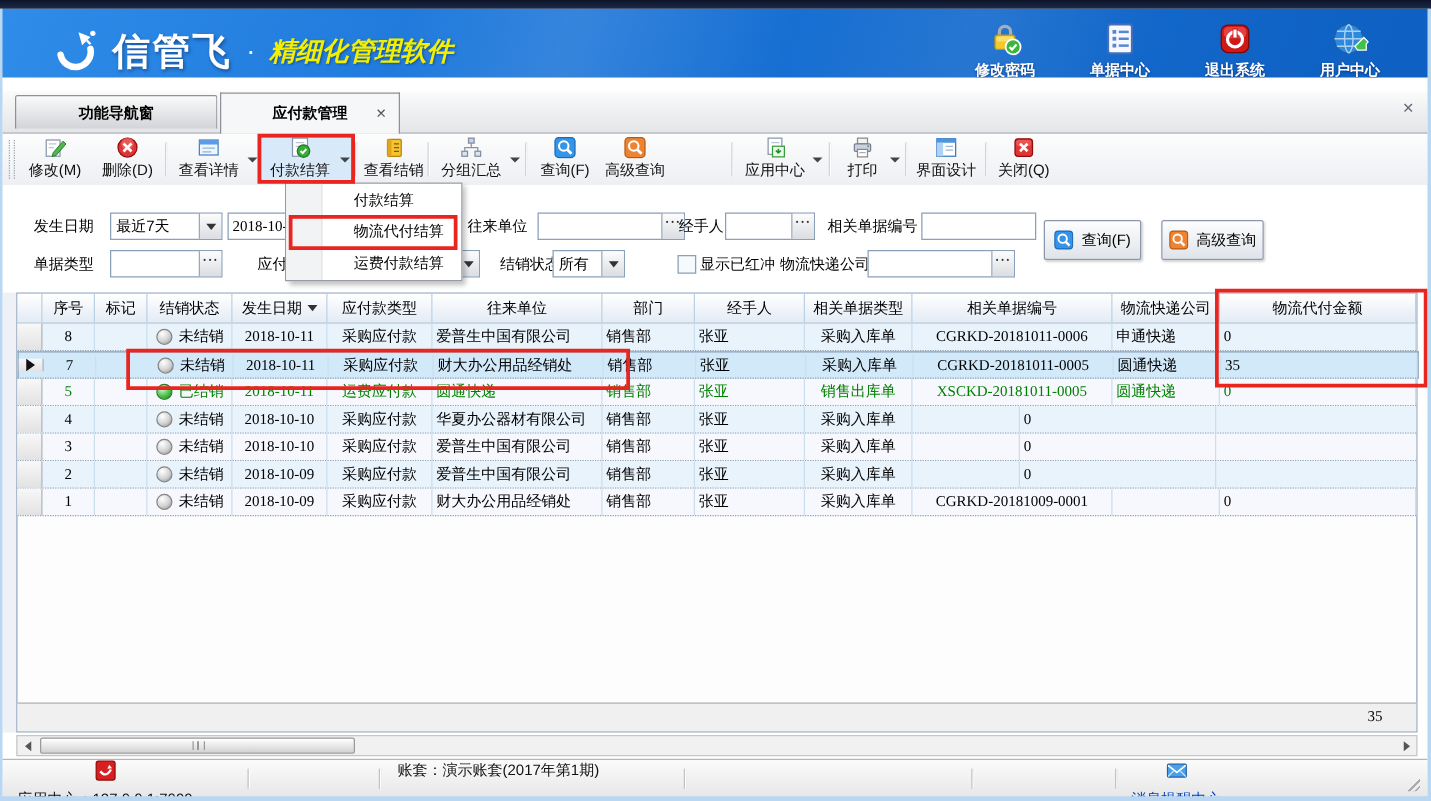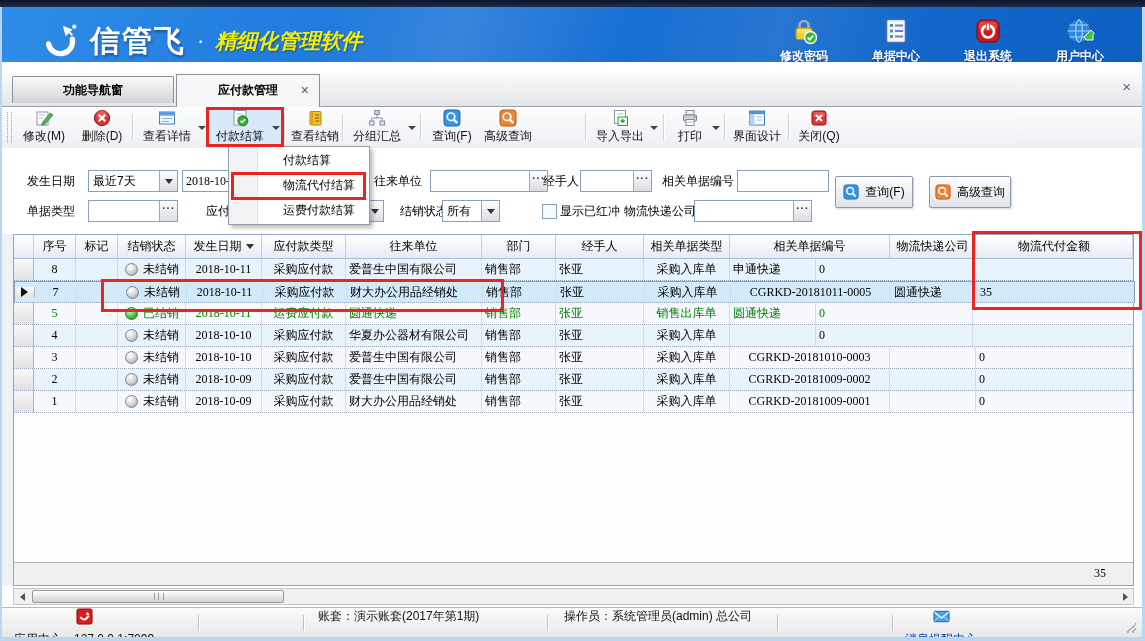--- a/index.html
+++ b/index.html
@@ -313,21 +313,21 @@
         </div>
         <div class="tb tb-import-export">
           <span class="ic">
             <svg viewBox="0 0 18 18">
               <rect x="3.5" y="1.5" width="11" height="13" fill="#fff" stroke="#8898ac"></rect>
               <line x1="6" y1="5" x2="12.5" y2="5" stroke="#b8c4d4"></line>
               <rect x="7" y="8" width="9.5" height="8.5" fill="#eafaea" stroke="#3a9a3a"></rect>
               <path d="M11.7 10v3.4M11.7 13.4l-2-2M11.7 13.4l2-2" stroke="#2a8a2a" stroke-width="1.3" fill="none"></path>
             </svg>
           </span>
-          <div class="tblb">导入导出</div>
+          <div class="tblb">应用中心</div>
           <span class="tbarrow"></span>
         </div>
         <div class="tb tb-print">
           <span class="ic">
             <svg viewBox="0 0 18 18">
               <rect x="5" y="1.5" width="8" height="4.5" fill="#f2f2f2" stroke="#8a8a8a"></rect>
               <rect x="2.5" y="6" width="13" height="6" rx="1" fill="#ccd2dc" stroke="#76808e"></rect>
               <circle cx="13.5" cy="8" r=".9" fill="#59a"></circle>
               <rect x="5" y="10.5" width="8" height="6" fill="#fff" stroke="#8a8a8a"></rect>
               <line x1="6.5" y1="13" x2="11.5" y2="13" stroke="#aab"></line>
@@ -496,20 +496,21 @@
           <div class="gc c-status" style="width: 68px;">
             <span class="cir"></span>
             <span>未结销</span>
           </div>
           <div class="gc c-date ser" style="width: 76px;">2018-10-11</div>
           <div class="gc c-type" style="width: 84px;">采购应付款</div>
           <div class="gc c-unit" style="width: 136px;">爱普生中国有限公司</div>
           <div class="gc c-dept" style="width: 74px;">销售部</div>
           <div class="gc c-handler" style="width: 88px;">张亚</div>
           <div class="gc c-doc_type" style="width: 86px;">采购入库单</div>
+          <div class="gc c-doc_no ser" style="width: 160px;">CGRKD-20181011-0006</div>
           <div class="gc c-logistics" style="width: 86px;">申通快递</div>
           <div class="gc c-amount ser" style="width: 157px;">0</div>
         </div>
         <div class="grow alt sel">
           <div class="gc ind" style="width: 20px;">
             <span class="rowarrow"></span>
           </div>
           <div class="gc c-no ser" style="width: 42px;">7</div>
           <div class="gc c-mark" style="width: 42px;"></div>
           <div class="gc c-status" style="width: 68px;">
@@ -551,20 +552,21 @@
           <div class="gc c-status" style="width: 68px;">
             <span class="cir cgrn"></span>
             <span>已结销</span>
           </div>
           <div class="gc c-date ser" style="width: 76px;">2018-10-11</div>
           <div class="gc c-type" style="width: 84px;">运费应付款</div>
           <div class="gc c-unit" style="width: 136px;">圆通快递</div>
           <div class="gc c-dept" style="width: 74px;">销售部</div>
           <div class="gc c-handler" style="width: 88px;">张亚</div>
           <div class="gc c-doc_type" style="width: 86px;">销售出库单</div>
+          <div class="gc c-doc_no ser" style="width: 160px;">XSCKD-20181011-0005</div>
           <div class="gc c-logistics" style="width: 86px;">圆通快递</div>
           <div class="gc c-amount ser" style="width: 157px;">0</div>
         </div>
         <div class="grow">
           <div class="gc ind" style="width: 20px;"></div>
           <div class="gc c-no ser" style="width: 42px;">4</div>
           <div class="gc c-mark" style="width: 42px;"></div>
           <div class="gc c-status" style="width: 68px;">
             <span class="cir"></span>
             <span>未结销</span>
@@ -585,39 +587,37 @@
           <div class="gc c-status" style="width: 68px;">
             <span class="cir"></span>
             <span>未结销</span>
           </div>
           <div class="gc c-date ser" style="width: 76px;">2018-10-10</div>
           <div class="gc c-type" style="width: 84px;">采购应付款</div>
           <div class="gc c-unit" style="width: 136px;">爱普生中国有限公司</div>
           <div class="gc c-dept" style="width: 74px;">销售部</div>
           <div class="gc c-handler" style="width: 88px;">张亚</div>
           <div class="gc c-doc_type" style="width: 86px;">采购入库单</div>
-          <div class="gc c-doc_no ser" style="width: 160px;">CGRKD-20181010-0003</div>
           <div class="gc c-logistics" style="width: 86px;"></div>
           <div class="gc c-amount ser" style="width: 157px;">0</div>
         </div>
         <div class="grow">
           <div class="gc ind" style="width: 20px;"></div>
           <div class="gc c-no ser" style="width: 42px;">2</div>
           <div class="gc c-mark" style="width: 42px;"></div>
           <div class="gc c-status" style="width: 68px;">
             <span class="cir"></span>
             <span>未结销</span>
           </div>
           <div class="gc c-date ser" style="width: 76px;">2018-10-09</div>
           <div class="gc c-type" style="width: 84px;">采购应付款</div>
           <div class="gc c-unit" style="width: 136px;">爱普生中国有限公司</div>
           <div class="gc c-dept" style="width: 74px;">销售部</div>
           <div class="gc c-handler" style="width: 88px;">张亚</div>
           <div class="gc c-doc_type" style="width: 86px;">采购入库单</div>
-          <div class="gc c-doc_no ser" style="width: 160px;">CGRKD-20181009-0002</div>
           <div class="gc c-logistics" style="width: 86px;"></div>
           <div class="gc c-amount ser" style="width: 157px;">0</div>
         </div>
         <div class="grow alt">
           <div class="gc ind" style="width: 20px;"></div>
           <div class="gc c-no ser" style="width: 42px;">1</div>
           <div class="gc c-mark" style="width: 42px;"></div>
           <div class="gc c-status" style="width: 68px;">
             <span class="cir"></span>
             <span>未结销</span>
@@ -663,23 +663,20 @@
           </svg>
         </span>
       <span>应用中心：127.0.0.1:7099</span>
     </div>
     <div class="sbsep ss1"></div>
     <div class="sbsep ss2"></div>
     <div class="sbi sb-acct">
       <span>账套：演示账套(2017年第1期)</span>
     </div>
     <div class="sbsep ss3"></div>
-    <div class="sbi sb-oper">
-      <span>操作员：系统管理员(admin) 总公司</span>
-    </div>
     <div class="sbsep ss4"></div>
     <div class="sbsep ss5"></div>
     <div class="sbi sb-msg">
       <span class="ic">
           <svg viewBox="0 0 18 18">
             <rect x="1" y="3.5" width="16" height="11" rx="1" fill="#4aa0e8" stroke="#1e62a8"></rect>
             <path d="M1.5 4.5L9 10.5l7.5-6" fill="none" stroke="#fff" stroke-width="1.4"></path>
             <path d="M1.5 14l5-5M16.5 14l-5-5" stroke="#cfe6fa" stroke-width="1"></path>
           </svg>
         </span>

